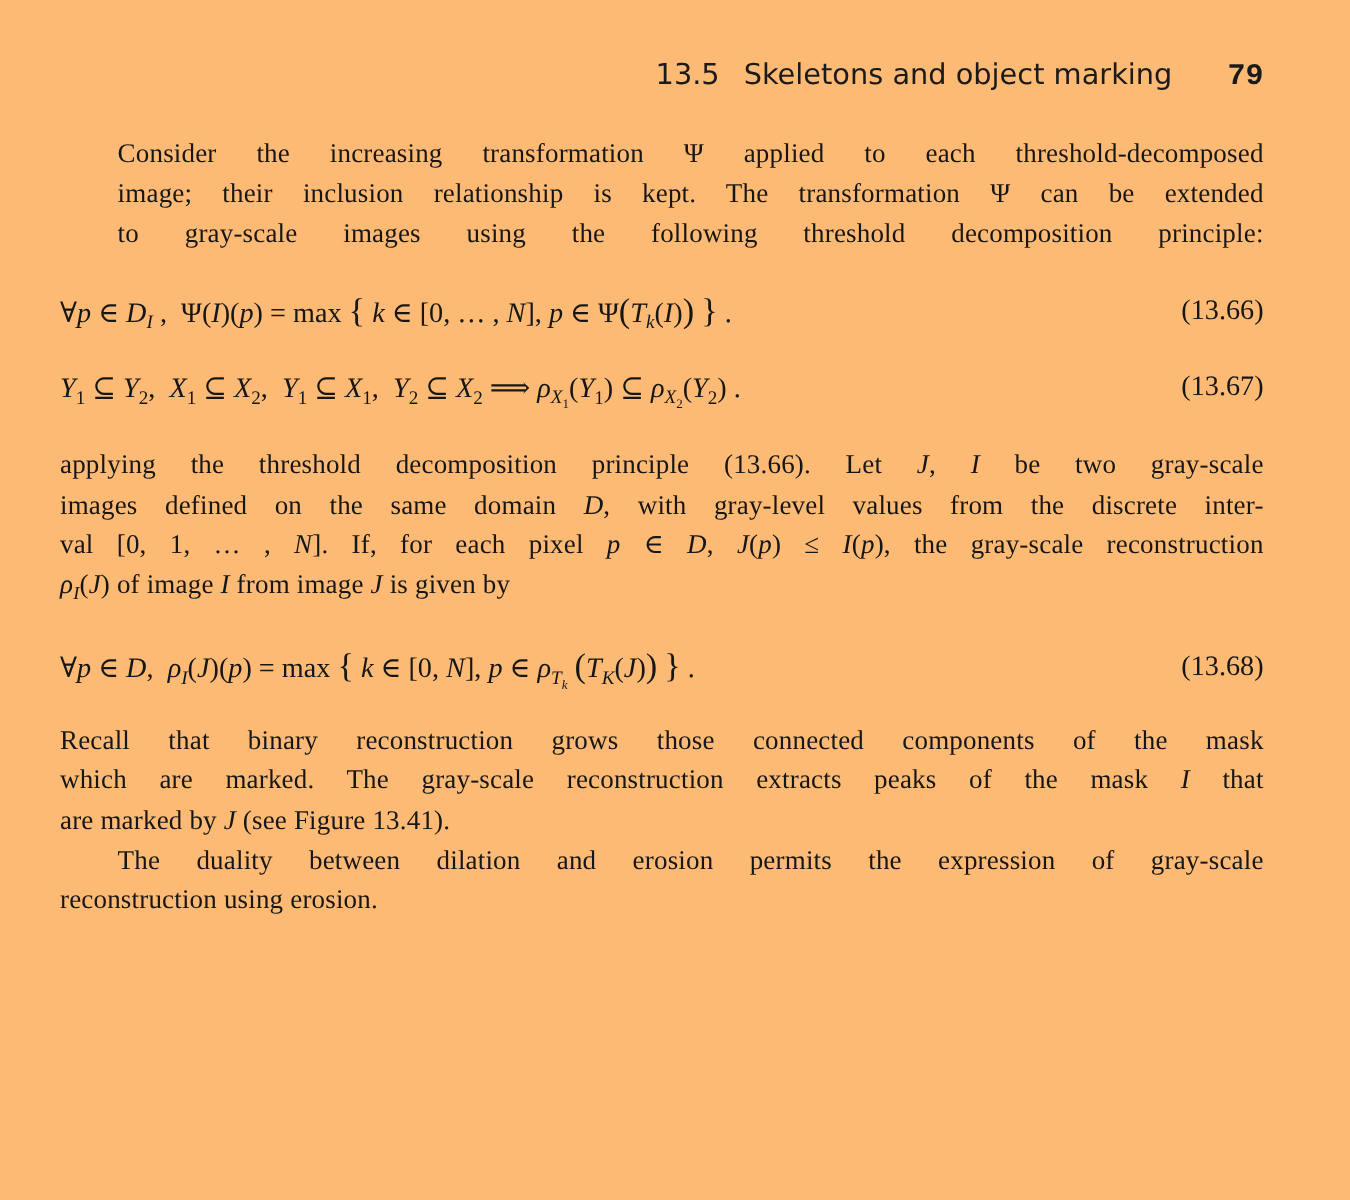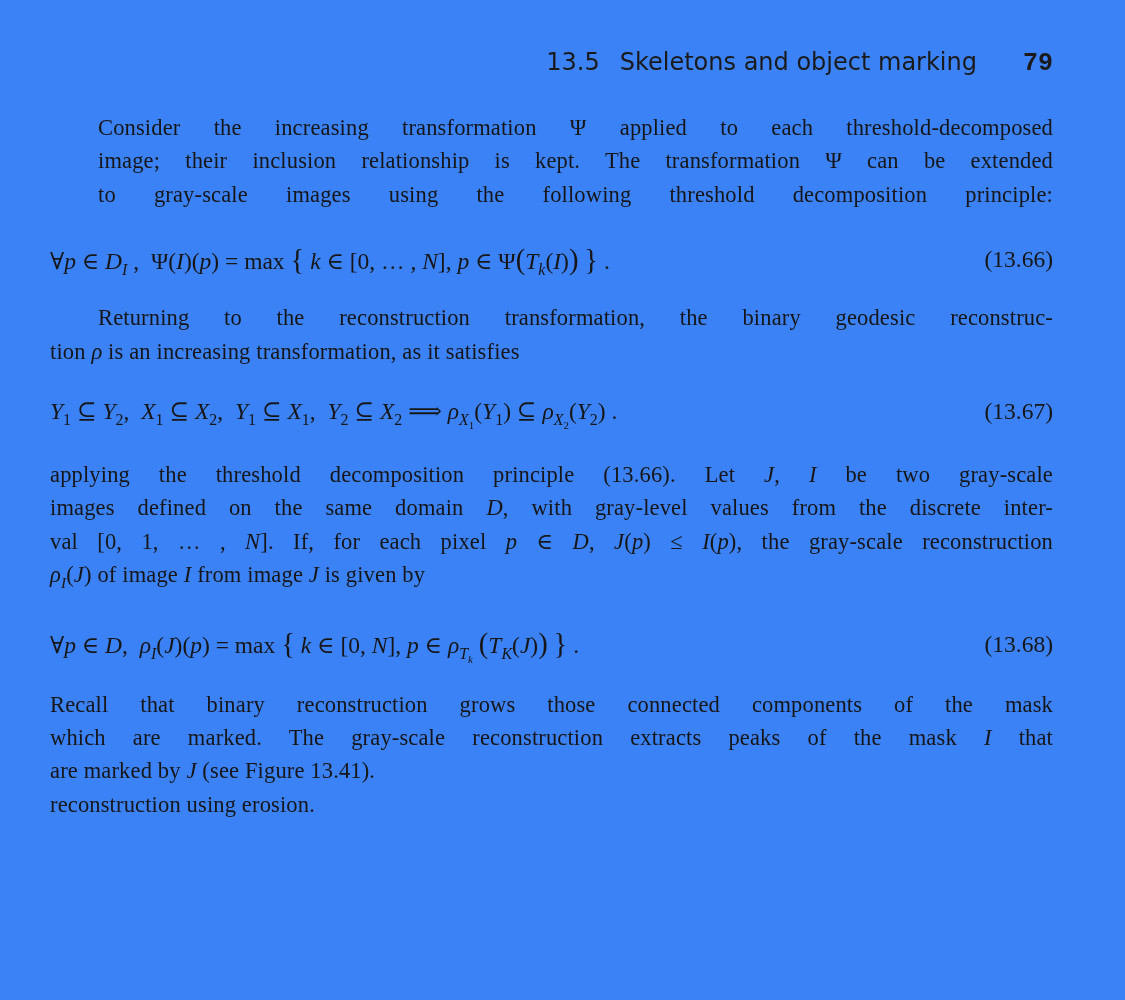--- a/index.html
+++ b/index.html
@@ -1,21 +1,21 @@
 <!DOCTYPE html>
 <html><head>
 <meta charset="utf-8">
 <style>
   * { box-sizing: border-box; }
   html, body { margin: 0; padding: 0; background: #ffffff; }
   #page {
     position: relative;
     width: 1125px;
     height: 1000px;
-    background: #3b82f6;
+    background: #fdba74;
     color: #161616;
     overflow: hidden;
   }
   .content {
     position: absolute;
     left: 50px;
     top: 0;
     width: 1003px;
   }
   .hdr {
@@ -78,24 +78,20 @@
         <div class="tline just">Consider the increasing transformation Ψ applied to each threshold-decomposed</div>
         <div class="tline just">image; their inclusion relationship is kept. The transformation Ψ can be extended</div>
         <div class="tline just">to gray-scale images using the following <b>threshold decomposition principle</b>:</div>
       </div>
 
     <div id="eq1" class="eq">
       <span class="eq-body">∀<i>p</i> ∈ <i>D<sub>I</sub></i> , &nbsp;Ψ(<i>I</i>)(<i>p</i>) = max <span class="br">{</span> <i>k</i> ∈ [0, … , <i>N</i>], <i>p</i> ∈ Ψ<span class="br">(</span><i>T<sub>k</sub></i>(<i>I</i>)<span class="br">)</span> <span class="br">}</span> .</span>
       <span class="eq-num">(13.66)</span>
     </div>
 
-    <div id="para2" class="para">
-        <div class="tline just indent">Returning to the reconstruction transformation, the binary geodesic reconstruc-</div>
-        <div class="tline">tion <i>ρ</i> is an increasing transformation, as it satisfies</div>
-      </div>
 
     <div id="eq2" class="eq">
       <span class="eq-body"><i>Y</i><sub>1</sub> ⊆ <i>Y</i><sub>2</sub>, &nbsp;<i>X</i><sub>1</sub> ⊆ <i>X</i><sub>2</sub>, &nbsp;<i>Y</i><sub>1</sub> ⊆ <i>X</i><sub>1</sub>, &nbsp;<i>Y</i><sub>2</sub> ⊆ <i>X</i><sub>2</sub> ⟹ <i>ρ</i><sub><i>X</i><sub>1</sub></sub>(<i>Y</i><sub>1</sub>) ⊆ <i>ρ</i><sub><i>X</i><sub>2</sub></sub>(<i>Y</i><sub>2</sub>) .</span>
       <span class="eq-num">(13.67)</span>
     </div>
 
     <div id="para3" class="para">
         <div class="tline just">applying the threshold decomposition principle (13.66). Let <i>J</i>, <i>I</i> be two gray-scale</div>
         <div class="tline just">images defined on the same domain <i>D</i>, with gray-level values from the discrete inter-</div>
         <div class="tline just">val [0, 1, … , <i>N</i>]. If, for each pixel <i>p</i> ∈ <i>D</i>, <i>J</i>(<i>p</i>) ≤ <i>I</i>(<i>p</i>), the gray-scale reconstruction</div>
@@ -107,17 +103,18 @@
       <span class="eq-num">(13.68)</span>
     </div>
 
     <div id="para4" class="para">
         <div class="tline just">Recall that binary reconstruction grows those connected components of the mask</div>
         <div class="tline just">which are marked. The gray-scale reconstruction extracts peaks of the mask <i>I</i> that</div>
         <div class="tline">are marked by <i>J</i> (see Figure 13.41).</div>
       </div>
 
     <div id="para5" class="para">
+        <div class="tline just indent">The duality between dilation and erosion permits the expression of gray-scale</div>
         <div class="tline">reconstruction using erosion.</div>
       </div>
 
   </div>
 </div>
 
 </body></html>

